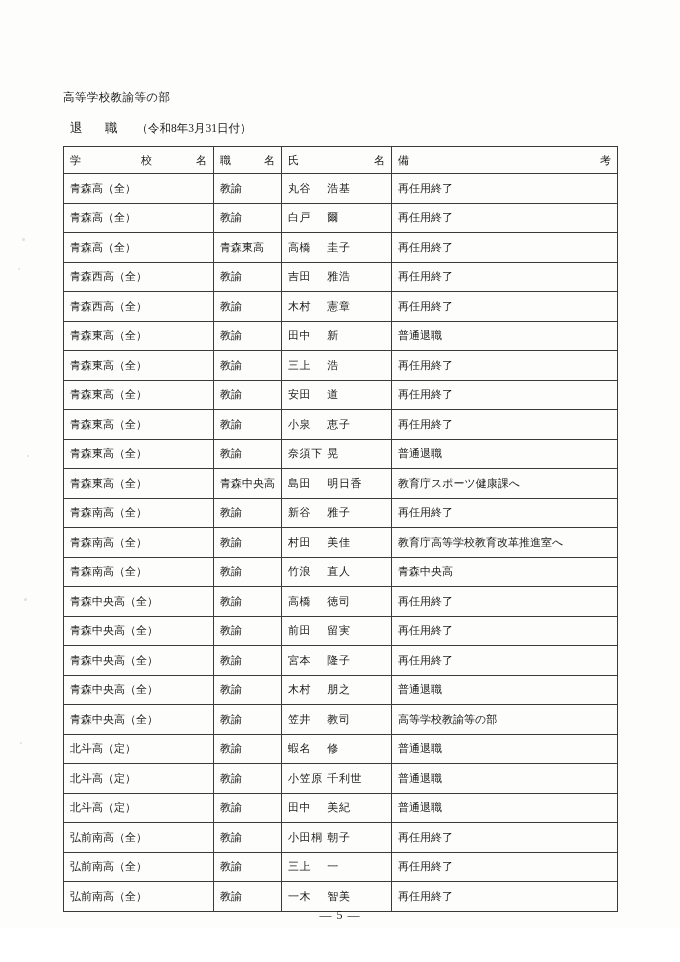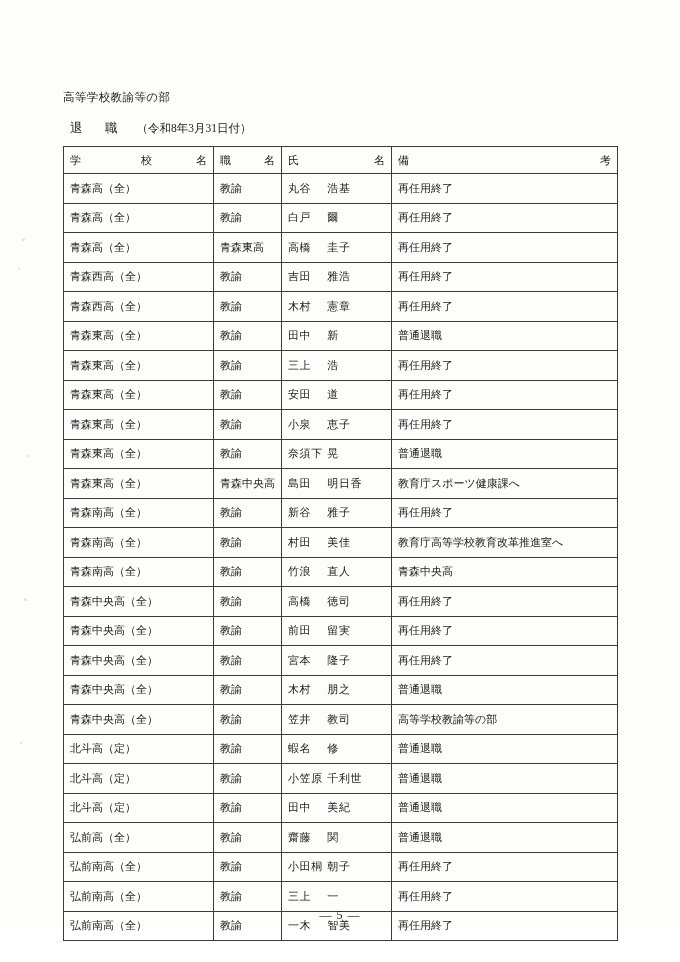--- a/index.html
+++ b/index.html
@@ -275,26 +275,20 @@
           <td class="cell-name"><span class="name-sur">小笠原</span> <span>千利世</span></td>
           <td>普通退職</td>
         </tr>
         <tr>
           <td>北斗高（定）</td>
           <td>教諭</td>
           <td class="cell-name"><span class="name-sur">田中</span> <span>美紀</span></td>
           <td>普通退職</td>
         </tr>
         <tr>
-          <td>弘前高（全）</td>
-          <td>教諭</td>
-          <td class="cell-name"><span class="name-sur">齋藤</span> <span>関</span></td>
-          <td>普通退職</td>
-        </tr>
-        <tr>
           <td>弘前南高（全）</td>
           <td>教諭</td>
           <td class="cell-name"><span class="name-sur">小田桐</span> <span>朝子</span></td>
           <td>再任用終了</td>
         </tr>
         <tr>
           <td>弘前南高（全）</td>
           <td>教諭</td>
           <td class="cell-name"><span class="name-sur">三上</span> <span>一</span></td>
           <td>再任用終了</td>

